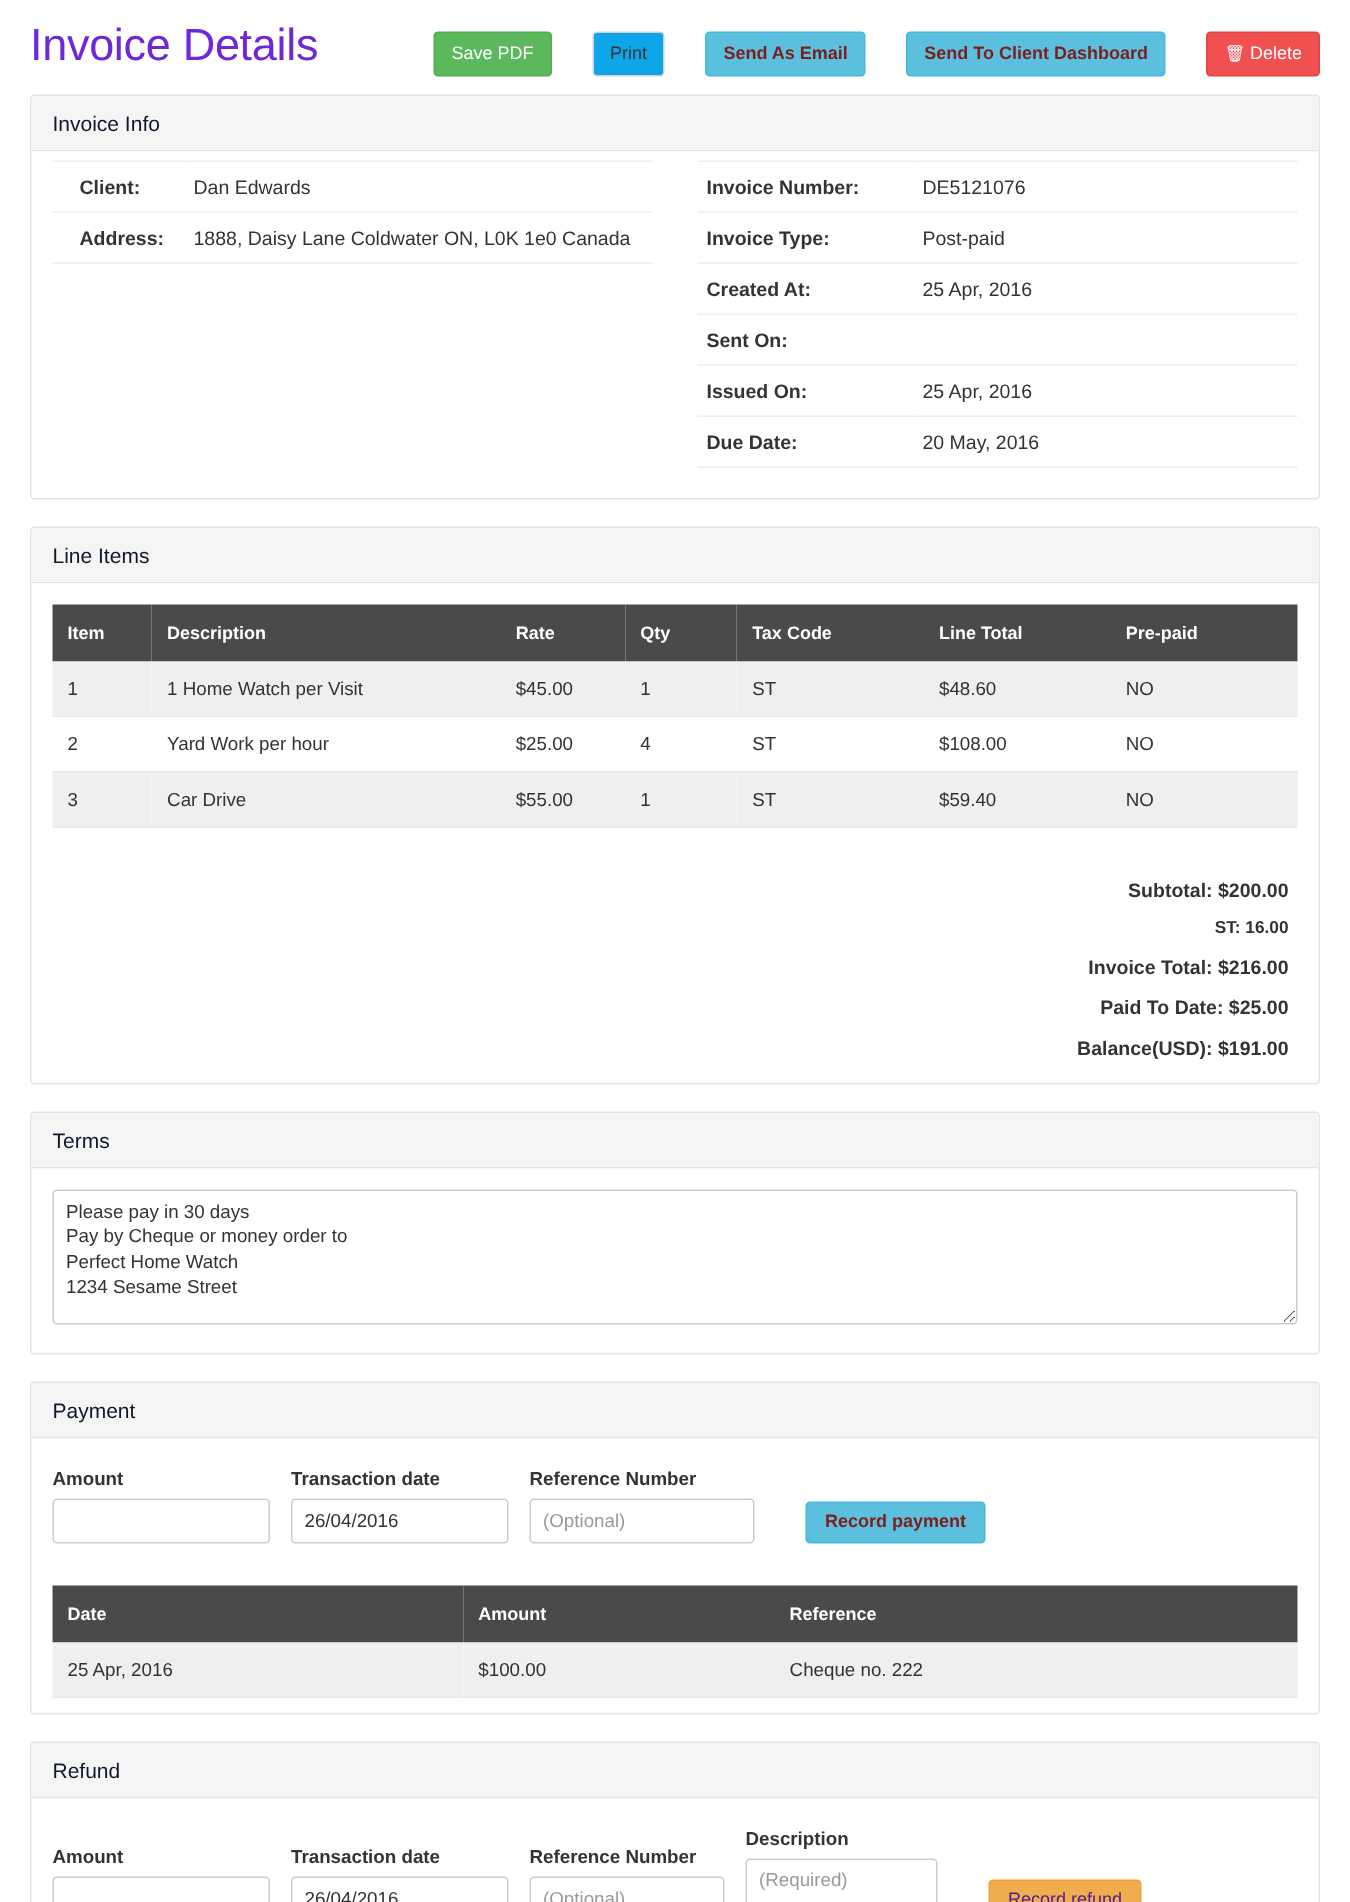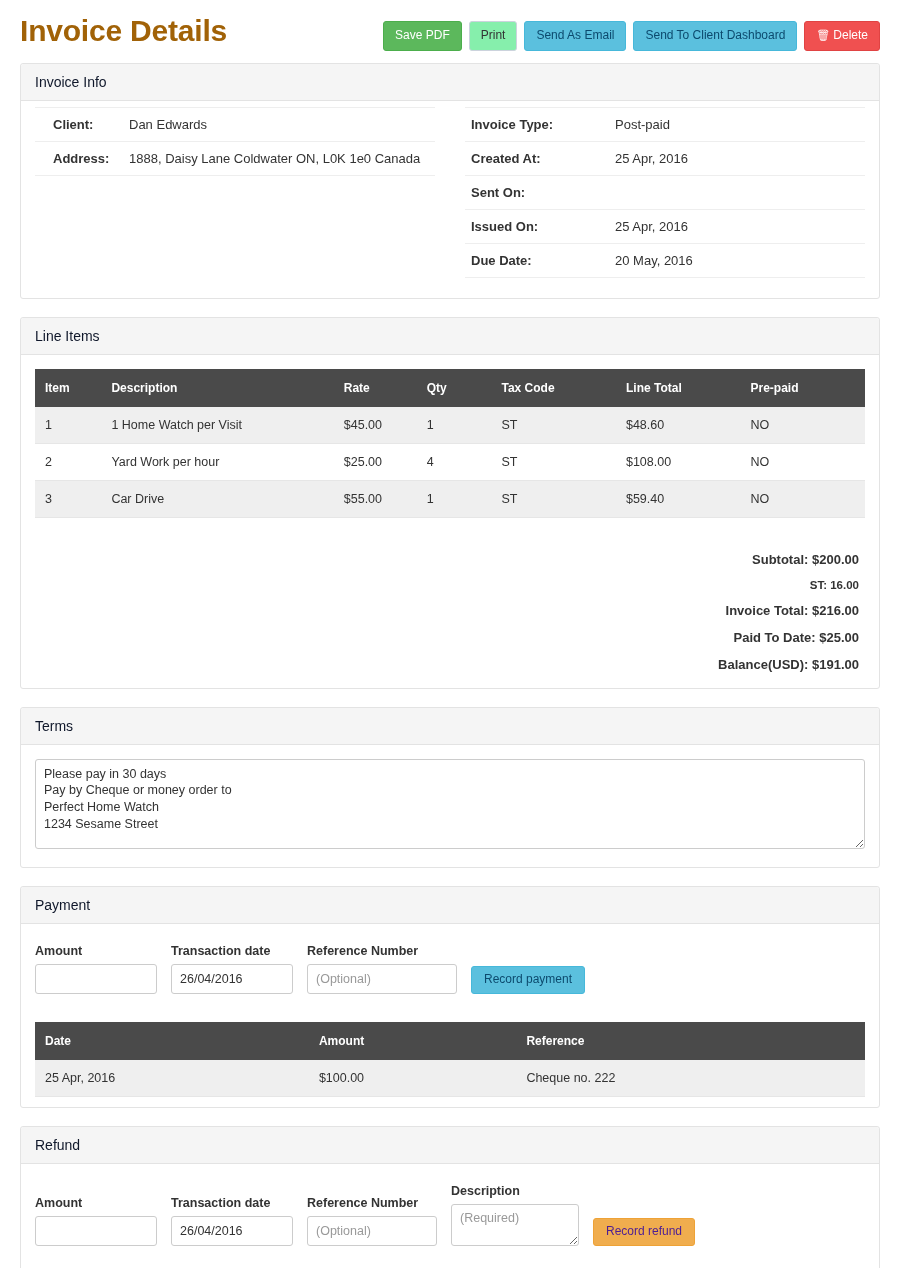--- a/index.html
+++ b/index.html
@@ -19,45 +19,46 @@
   }
   
   .page-header {
     display: flex;
     align-items: flex-start;
     justify-content: space-between;
     padding: 14px 0 12px 0;
   }
   .page-title {
     font-size: 30px;
-    font-weight: bold;
-    color: #a16207;
+    font-weight: normal;
+    color: #6d28d9;
     letter-spacing: -0.2px;
     margin: 0;
     line-height: 1.1;
   }
   .header-actions {
     display: flex;
     gap: 7px;
     align-items: center;
     padding-top: 7px;
   }
   .btn {
     font-size: 12px;
     font-family: "Liberation Sans", sans-serif;
     border-radius: 3px;
     border: 1px solid transparent;
     padding: 6px 11px;
     cursor: pointer;
     line-height: 1.3;
     white-space: nowrap;
+    margin-left: 20px;
   }
   .btn-green { background: #5cb85c; border-color: #4cae4c; color: #fff; }
-  .btn-default { background: #86efac; border-color: #ccd3dd; color: #333; }
-  .btn-blue { background: #5bc0de; border-color: #46b8da; color: #0c4a6e; }
+  .btn-default { background: #0ea5e9; border-color: #ccd3dd; color: #333; }
+  .btn-blue { background: #5bc0de; border-color: #46b8da; color: #7f1d1d; font-weight: bold; }
   .btn-red { background: #f05050; border-color: #e04343; color: #fff; }
   .btn-orange { background: #f0ad4e; border-color: #eea236; color: #4c1d95; }
   
   .panel {
     border: 1px solid #e3e3e3;
     border-radius: 3px;
     background: #fff;
     margin-bottom: 18px;
   }
   .panel-heading {
@@ -153,21 +154,21 @@
   .form-control {
     border: 1px solid #ccc;
     border-radius: 3px;
     padding: 6px 8px;
     font-size: 12.5px;
     font-family: "Liberation Sans", sans-serif;
     color: #333;
     height: 30px;
   }
   .form-control::placeholder { color: #999; }
-  .w-145 { width: 122px; }
+  .w-145 { width: 145px; }
   .w-150 { width: 150px; }
   .w-130 { width: 130px; }
   textarea.form-control { height: 42px; resize: vertical; width: 128px; }
   .btn-record { height: 28px; padding: 5px 12px; }
   .trash { font-size: 11px; margin-right: 3px; }
 </style>
 </head>
 <body>
 
 <div class="page">
@@ -196,20 +197,24 @@
           <tr>
             <td class="info-label">Address:</td>
             <td class="info-value">1888, Daisy Lane Coldwater ON, L0K 1e0 Canada</td>
           </tr>
         </tbody>
           </table>
       </div>
       <div class="info-col">
         <table class="info-table">
           <tbody>
+              <tr>
+            <td class="info-label">Invoice Number:</td>
+            <td class="info-value">DE5121076</td>
+          </tr>
           <tr>
             <td class="info-label">Invoice Type:</td>
             <td class="info-value">Post-paid</td>
           </tr>
           <tr>
             <td class="info-label">Created At:</td>
             <td class="info-value">25 Apr, 2016</td>
           </tr>
           <tr>
             <td class="info-label">Sent On:</td>

